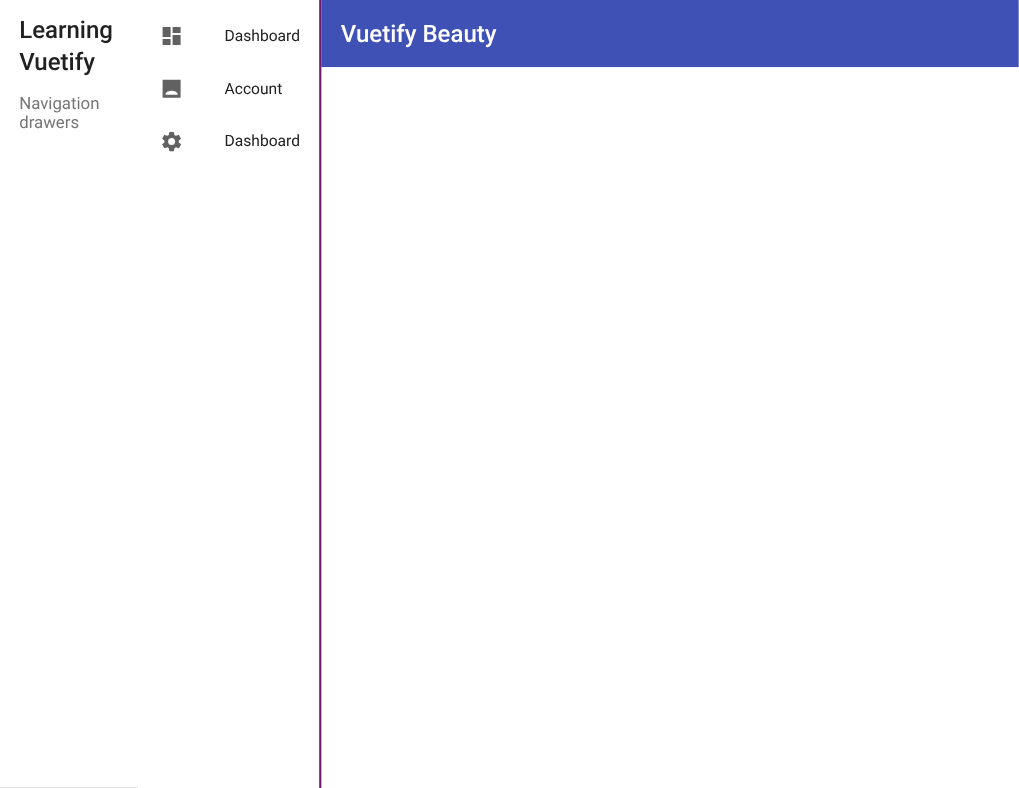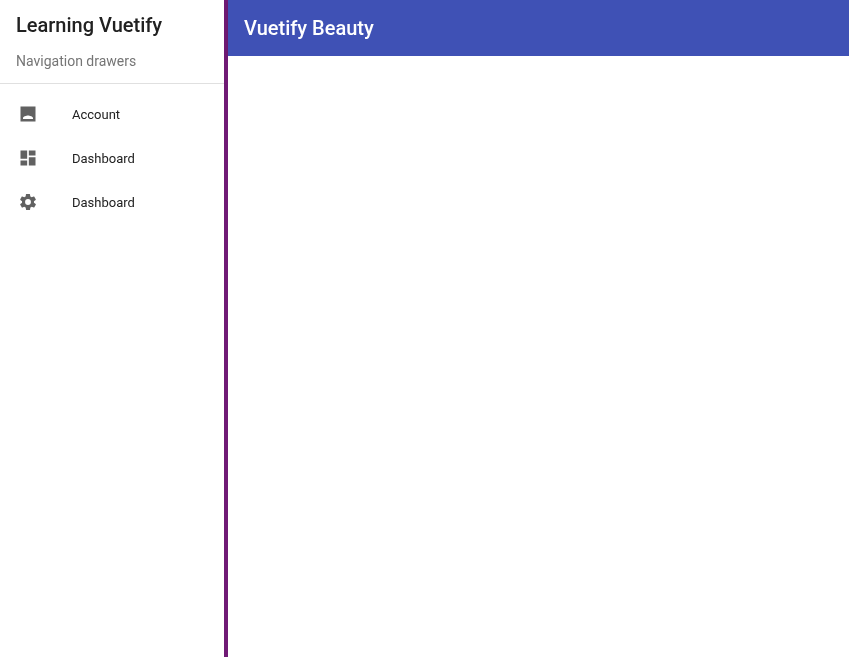--- a/index.html
+++ b/index.html
@@ -9,26 +9,26 @@
     }
     body {
       font-family: Roboto, -apple-system, BlinkMacSystemFont, "Segoe UI", Helvetica, Arial, sans-serif;
       width: 849px;
       height: 657px;
       display: flex;
       background: #fff;
       overflow: hidden;
     }
     .drawer {
-      width: 228px;
+      width: 268px;
       height: 100%;
       background: #fff;
-      border-right: 4px solid #701a75;
+      border-right: 2px solid #701a75;
       display: flex;
-      flex-direction: column;
+      flex-direction: row;
     }
     .drawer-header {
       padding: 12px 16px 14px 16px;
       border-bottom: 1px solid #e0e0e0;
     }
     .drawer-title {
       font-size: 20px;
       font-weight: 500;
       color: #212121;
       line-height: 1.3;
@@ -95,32 +95,32 @@
 
 <nav class="drawer">
   <div class="drawer-header">
     <div class="drawer-title">Learning Vuetify</div>
     <div class="drawer-subtitle">Navigation drawers</div>
   </div>
   <div class="drawer-list">
     <div class="drawer-item">
       <span class="drawer-icon">
         <svg viewBox="0 0 24 24">
+            <path d="M3 3h8v10H3V3zm10 0h8v6h-8V3zM3 15h8v6H3v-6zm10-4h8v10h-8V11z"></path>
+          </svg>
+      </span>
+      <span class="drawer-item-label">Dashboard</span>
+    </div>
+    <div class="drawer-item">
+      <span class="drawer-icon">
+        <svg viewBox="0 0 24 24">
             <path d="M3 3h18v18H3V3zm9 3a3 3 0 110 6 3 3 0 010-6zm-6 12h12v-1c0-2-4-3.1-6-3.1S6 15 6 17v1z"></path>
           </svg>
       </span>
       <span class="drawer-item-label">Account</span>
-    </div>
-    <div class="drawer-item">
-      <span class="drawer-icon">
-        <svg viewBox="0 0 24 24">
-            <path d="M3 3h8v10H3V3zm10 0h8v6h-8V3zM3 15h8v6H3v-6zm10-4h8v10h-8V11z"></path>
-          </svg>
-      </span>
-      <span class="drawer-item-label">Dashboard</span>
     </div>
     <div class="drawer-item">
       <span class="drawer-icon">
         <svg viewBox="0 0 24 24">
             <path d="M19.14 12.94a7.07 7.07 0 000-1.88l2.03-1.58a.5.5 0 00.12-.64l-1.92-3.32a.5.5 0 00-.61-.22l-2.39.96a7.03 7.03 0 00-1.62-.94l-.36-2.54a.5.5 0 00-.5-.42h-3.84a.5.5 0 00-.5.42l-.36 2.54c-.58.24-1.12.55-1.62.94l-2.39-.96a.5.5 0 00-.61.22L2.71 8.84a.5.5 0 00.12.64l2.03 1.58a7.07 7.07 0 000 1.88l-2.03 1.58a.5.5 0 00-.12.64l1.92 3.32c.14.24.42.34.61.22l2.39-.96c.5.39 1.04.7 1.62.94l.36 2.54c.4.24.25.42.5.42h3.84a.5.5 0 00.5-.42l.36-2.54c.58-.24 1.12-.55 1.62-.94l2.39.96c.24.1.5 0 .61-.22l1.92-3.32a.5.5 0 00-.12-.64l-2.03-1.58zM12 15.5A3.5 3.5 0 1112 8.5a3.5 3.5 0 010 7z"></path>
           </svg>
       </span>
       <span class="drawer-item-label">Dashboard</span>
     </div>
   </div>

